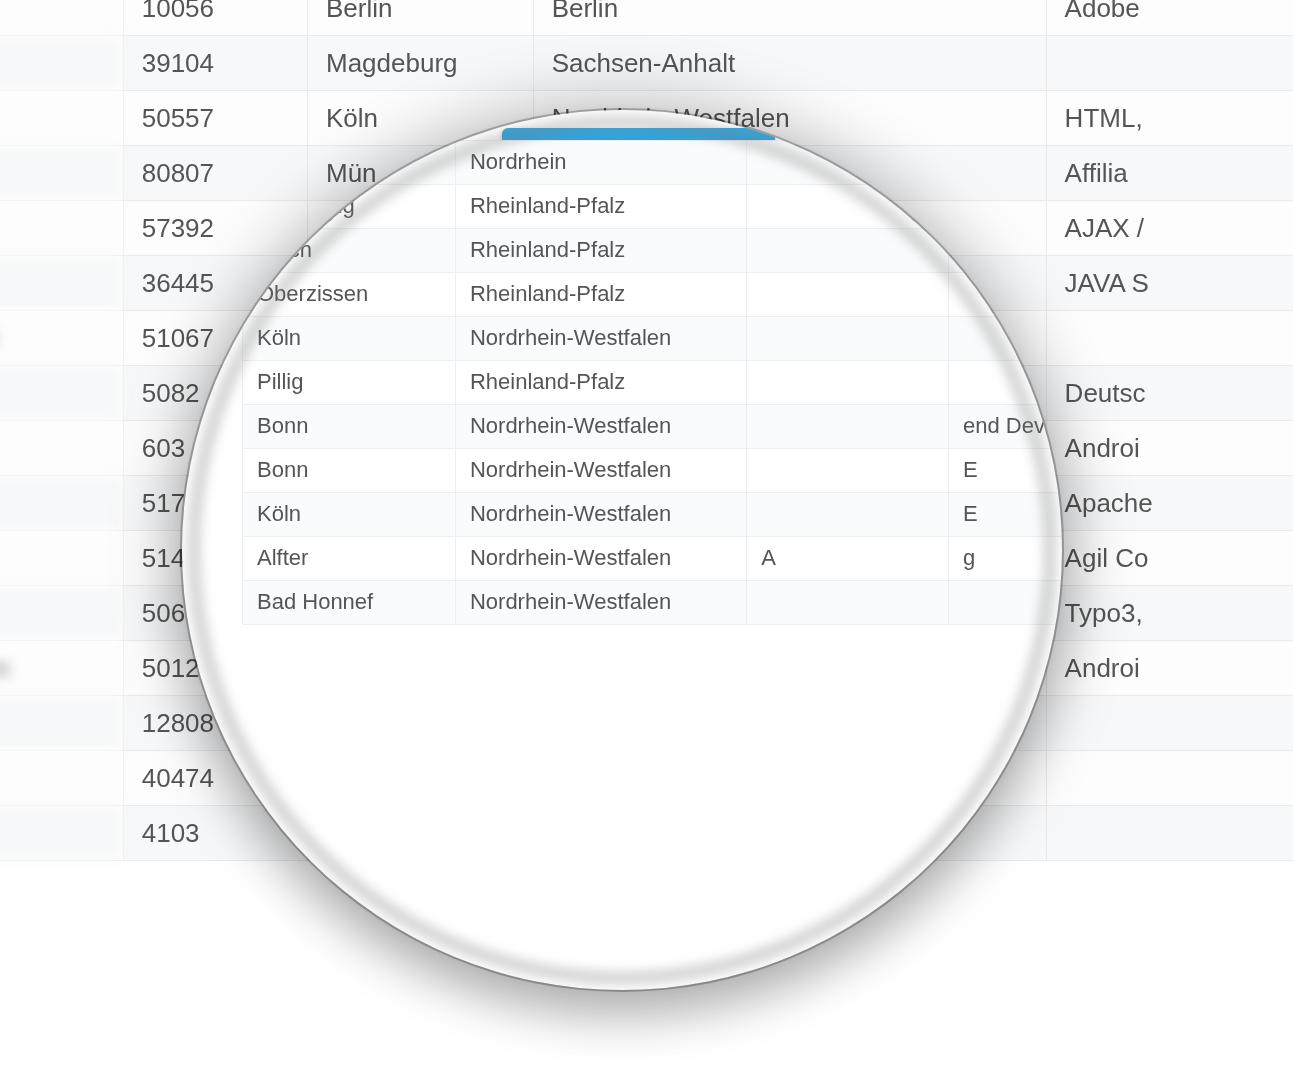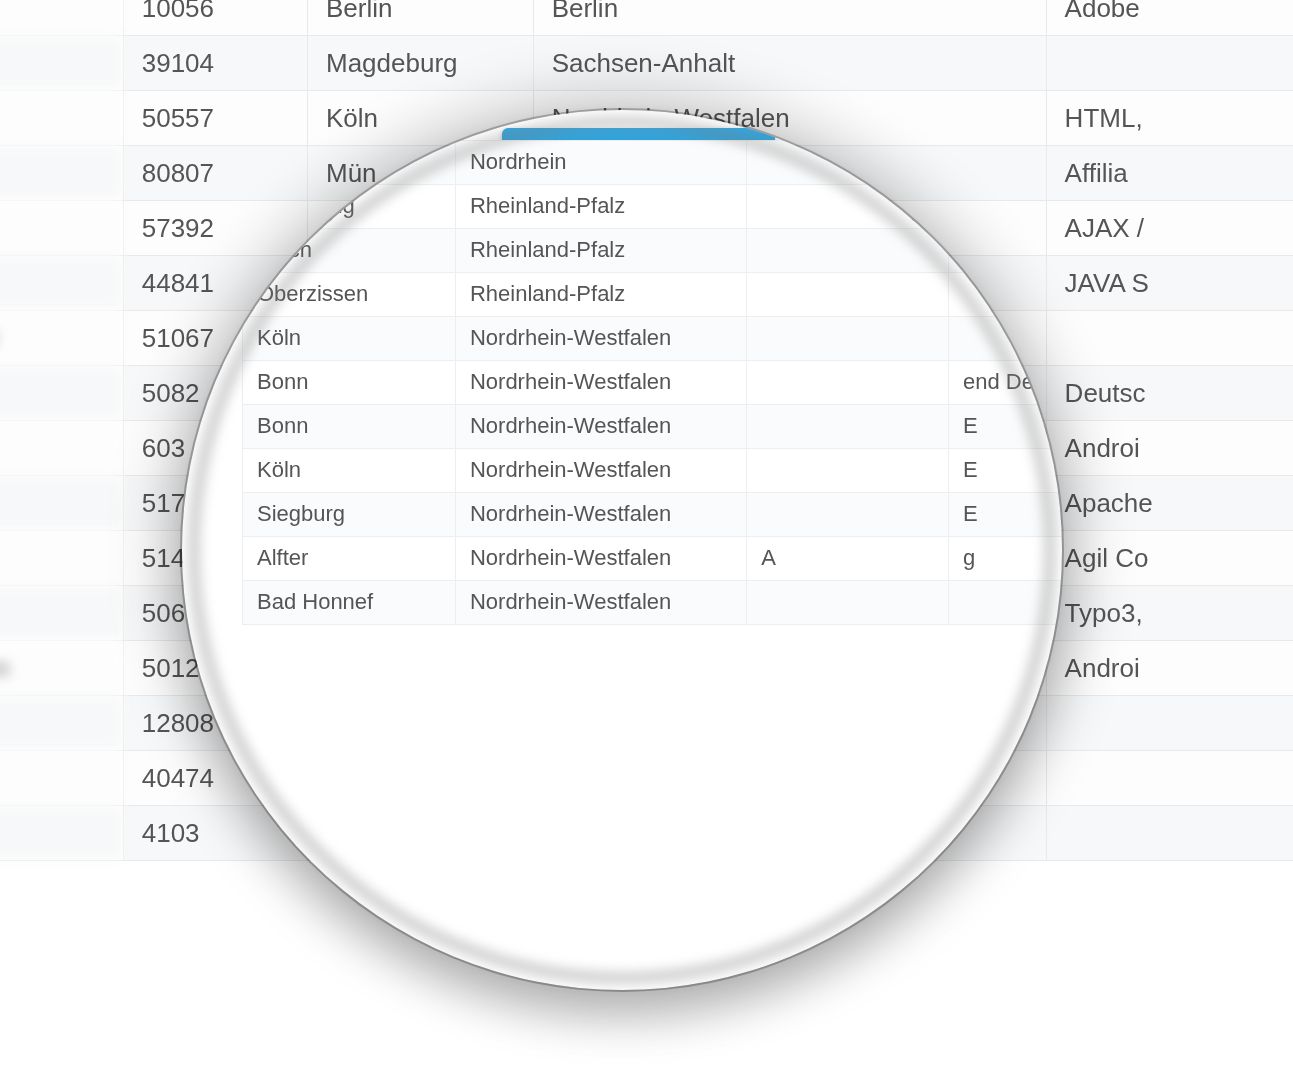--- a/index.html
+++ b/index.html
@@ -156,21 +156,21 @@
       </tr>
       <tr>
     <td class="col-name">nd</td>
     <td class="col-zip">57392</td>
     <td class="col-city"></td>
     <td class="col-state"></td>
     <td class="col-skill">AJAX /</td>
       </tr>
       <tr>
     <td class="col-name">ling</td>
-    <td class="col-zip">44841</td>
+    <td class="col-zip">36445</td>
     <td class="col-city"></td>
     <td class="col-state"></td>
     <td class="col-skill">JAVA S</td>
       </tr>
       <tr>
     <td class="col-name">mper</td>
     <td class="col-zip">51067</td>
     <td class="col-city"></td>
     <td class="col-state"></td>
     <td class="col-skill"></td>
@@ -270,39 +270,39 @@
     <td class="c-ext"></td>
     <td class="c-tag"></td>
           </tr>
           <tr>
     <td class="c-city">Köln</td>
     <td class="c-state">Nordrhein-Westfalen</td>
     <td class="c-ext"></td>
     <td class="c-tag"></td>
           </tr>
           <tr>
+    <td class="c-city">Pillig</td>
+    <td class="c-state">Rheinland-Pfalz</td>
+    <td class="c-ext"></td>
+    <td class="c-tag"></td>
+          </tr>
+          <tr>
     <td class="c-city">Bonn</td>
     <td class="c-state">Nordrhein-Westfalen</td>
     <td class="c-ext"></td>
     <td class="c-tag">end Dev</td>
           </tr>
           <tr>
     <td class="c-city">Bonn</td>
     <td class="c-state">Nordrhein-Westfalen</td>
     <td class="c-ext"></td>
     <td class="c-tag">E</td>
           </tr>
           <tr>
     <td class="c-city">Köln</td>
-    <td class="c-state">Nordrhein-Westfalen</td>
-    <td class="c-ext"></td>
-    <td class="c-tag">E</td>
-          </tr>
-          <tr>
-    <td class="c-city">Siegburg</td>
     <td class="c-state">Nordrhein-Westfalen</td>
     <td class="c-ext"></td>
     <td class="c-tag">E</td>
           </tr>
           <tr>
     <td class="c-city">Alfter</td>
     <td class="c-state">Nordrhein-Westfalen</td>
     <td class="c-ext">A</td>
     <td class="c-tag">g</td>
           </tr>

